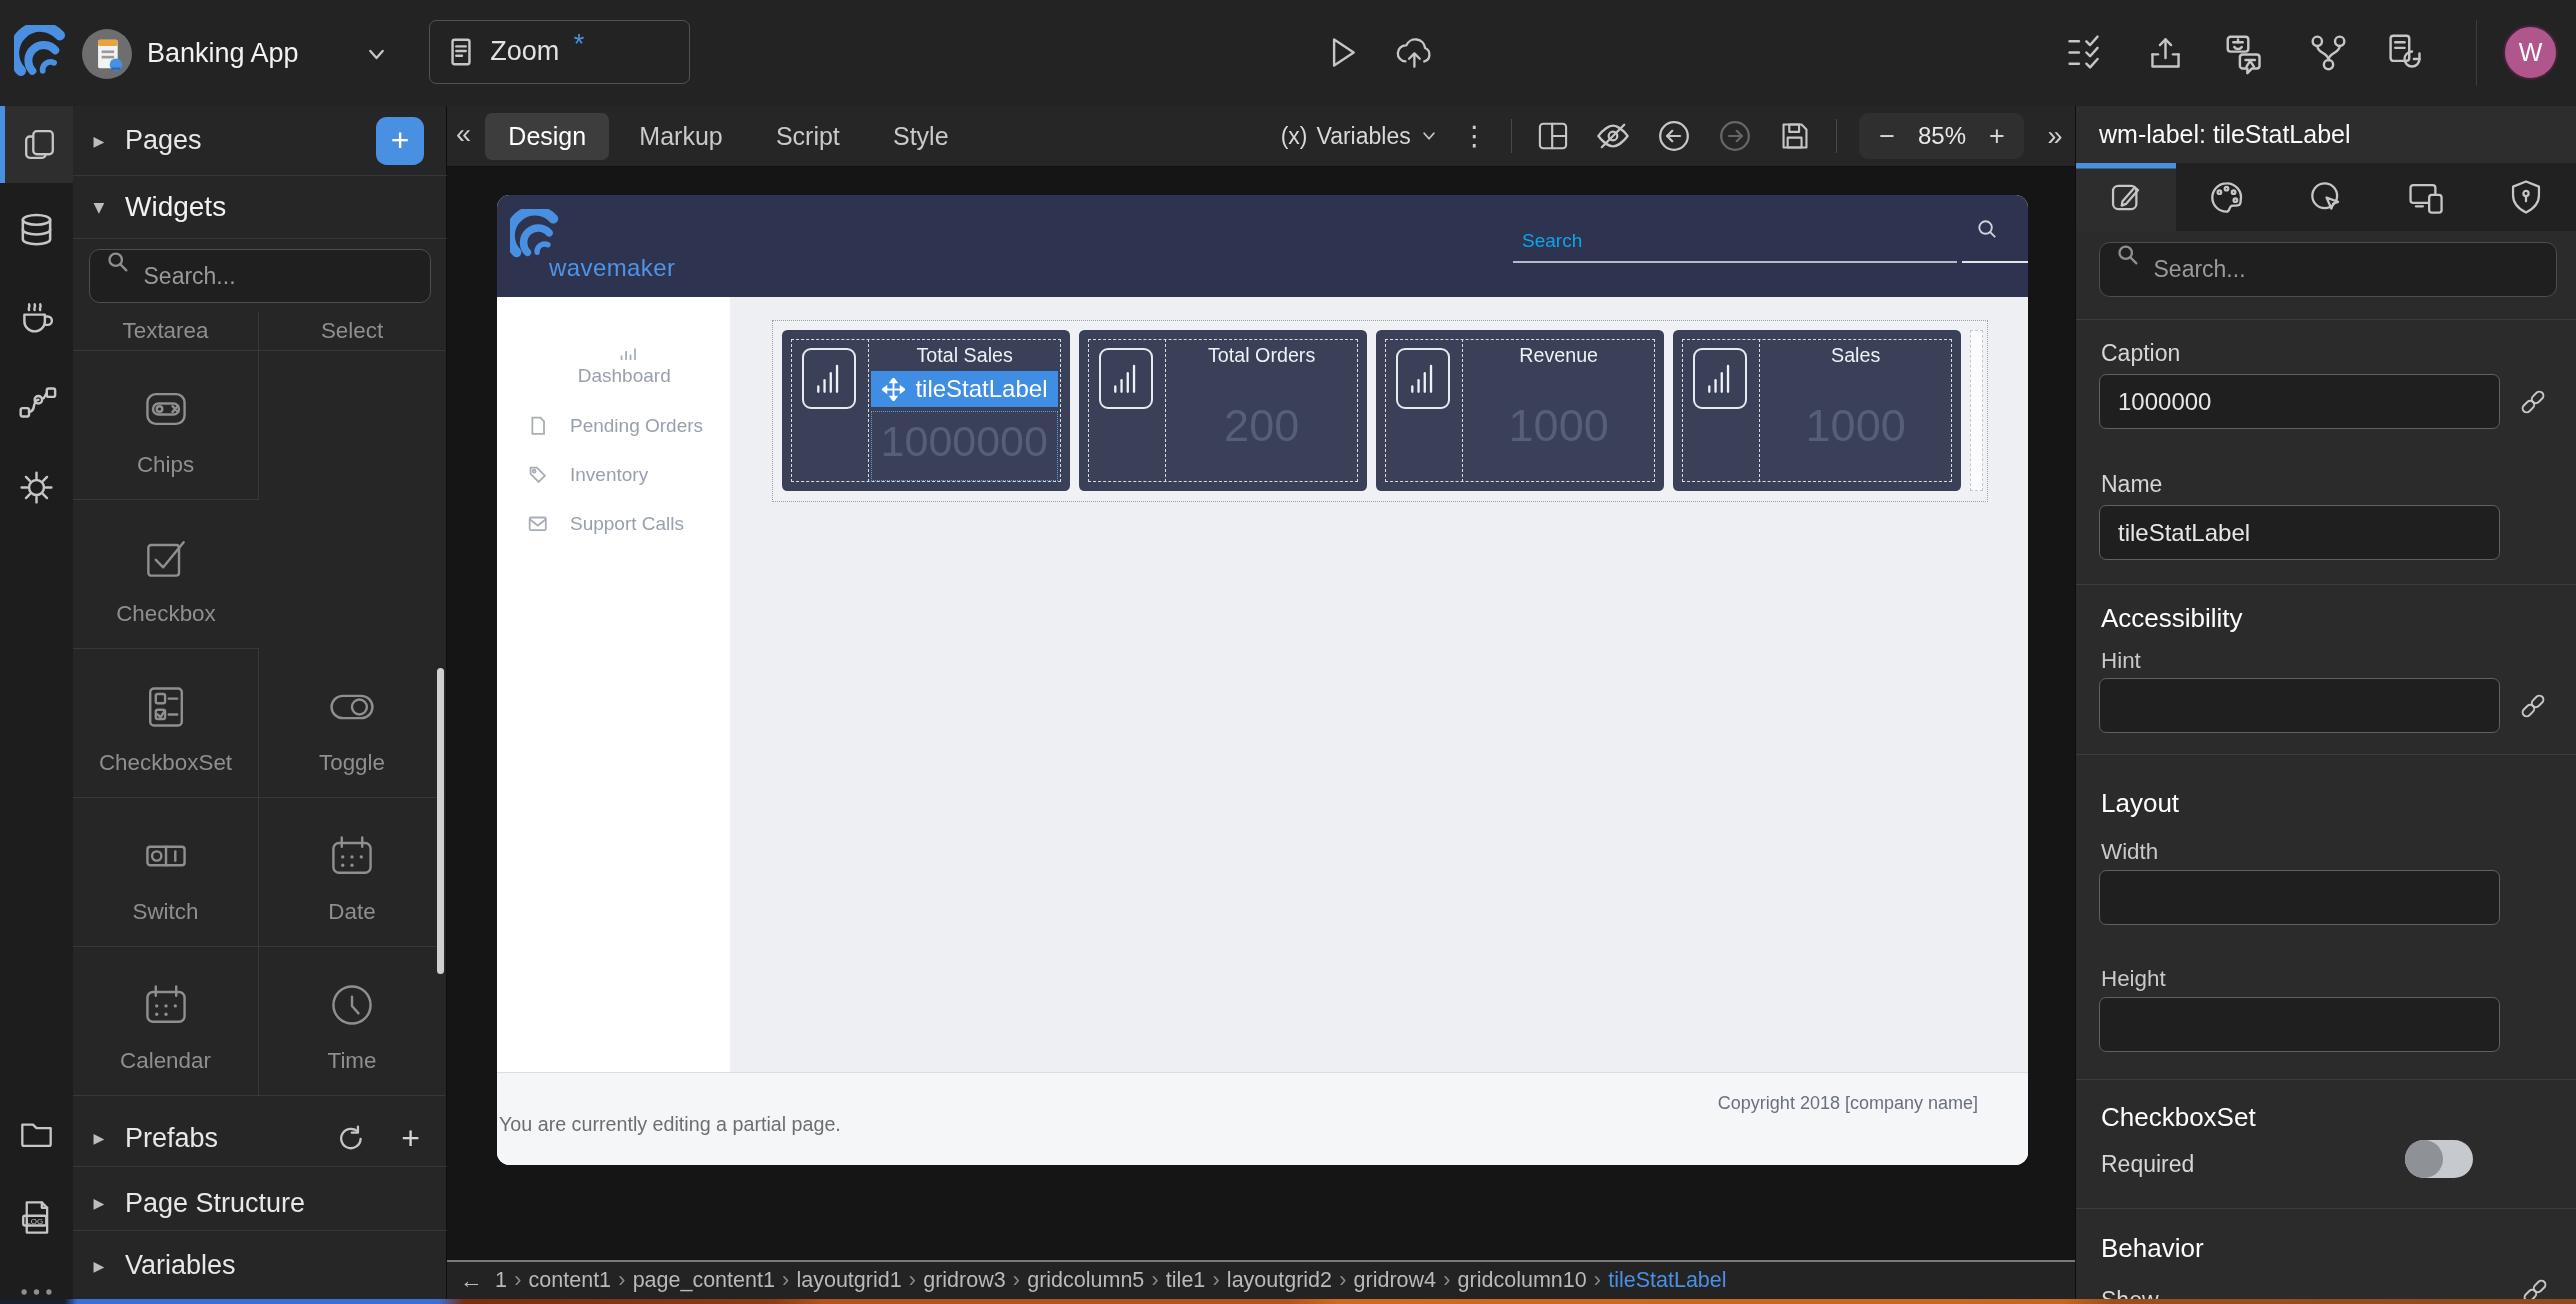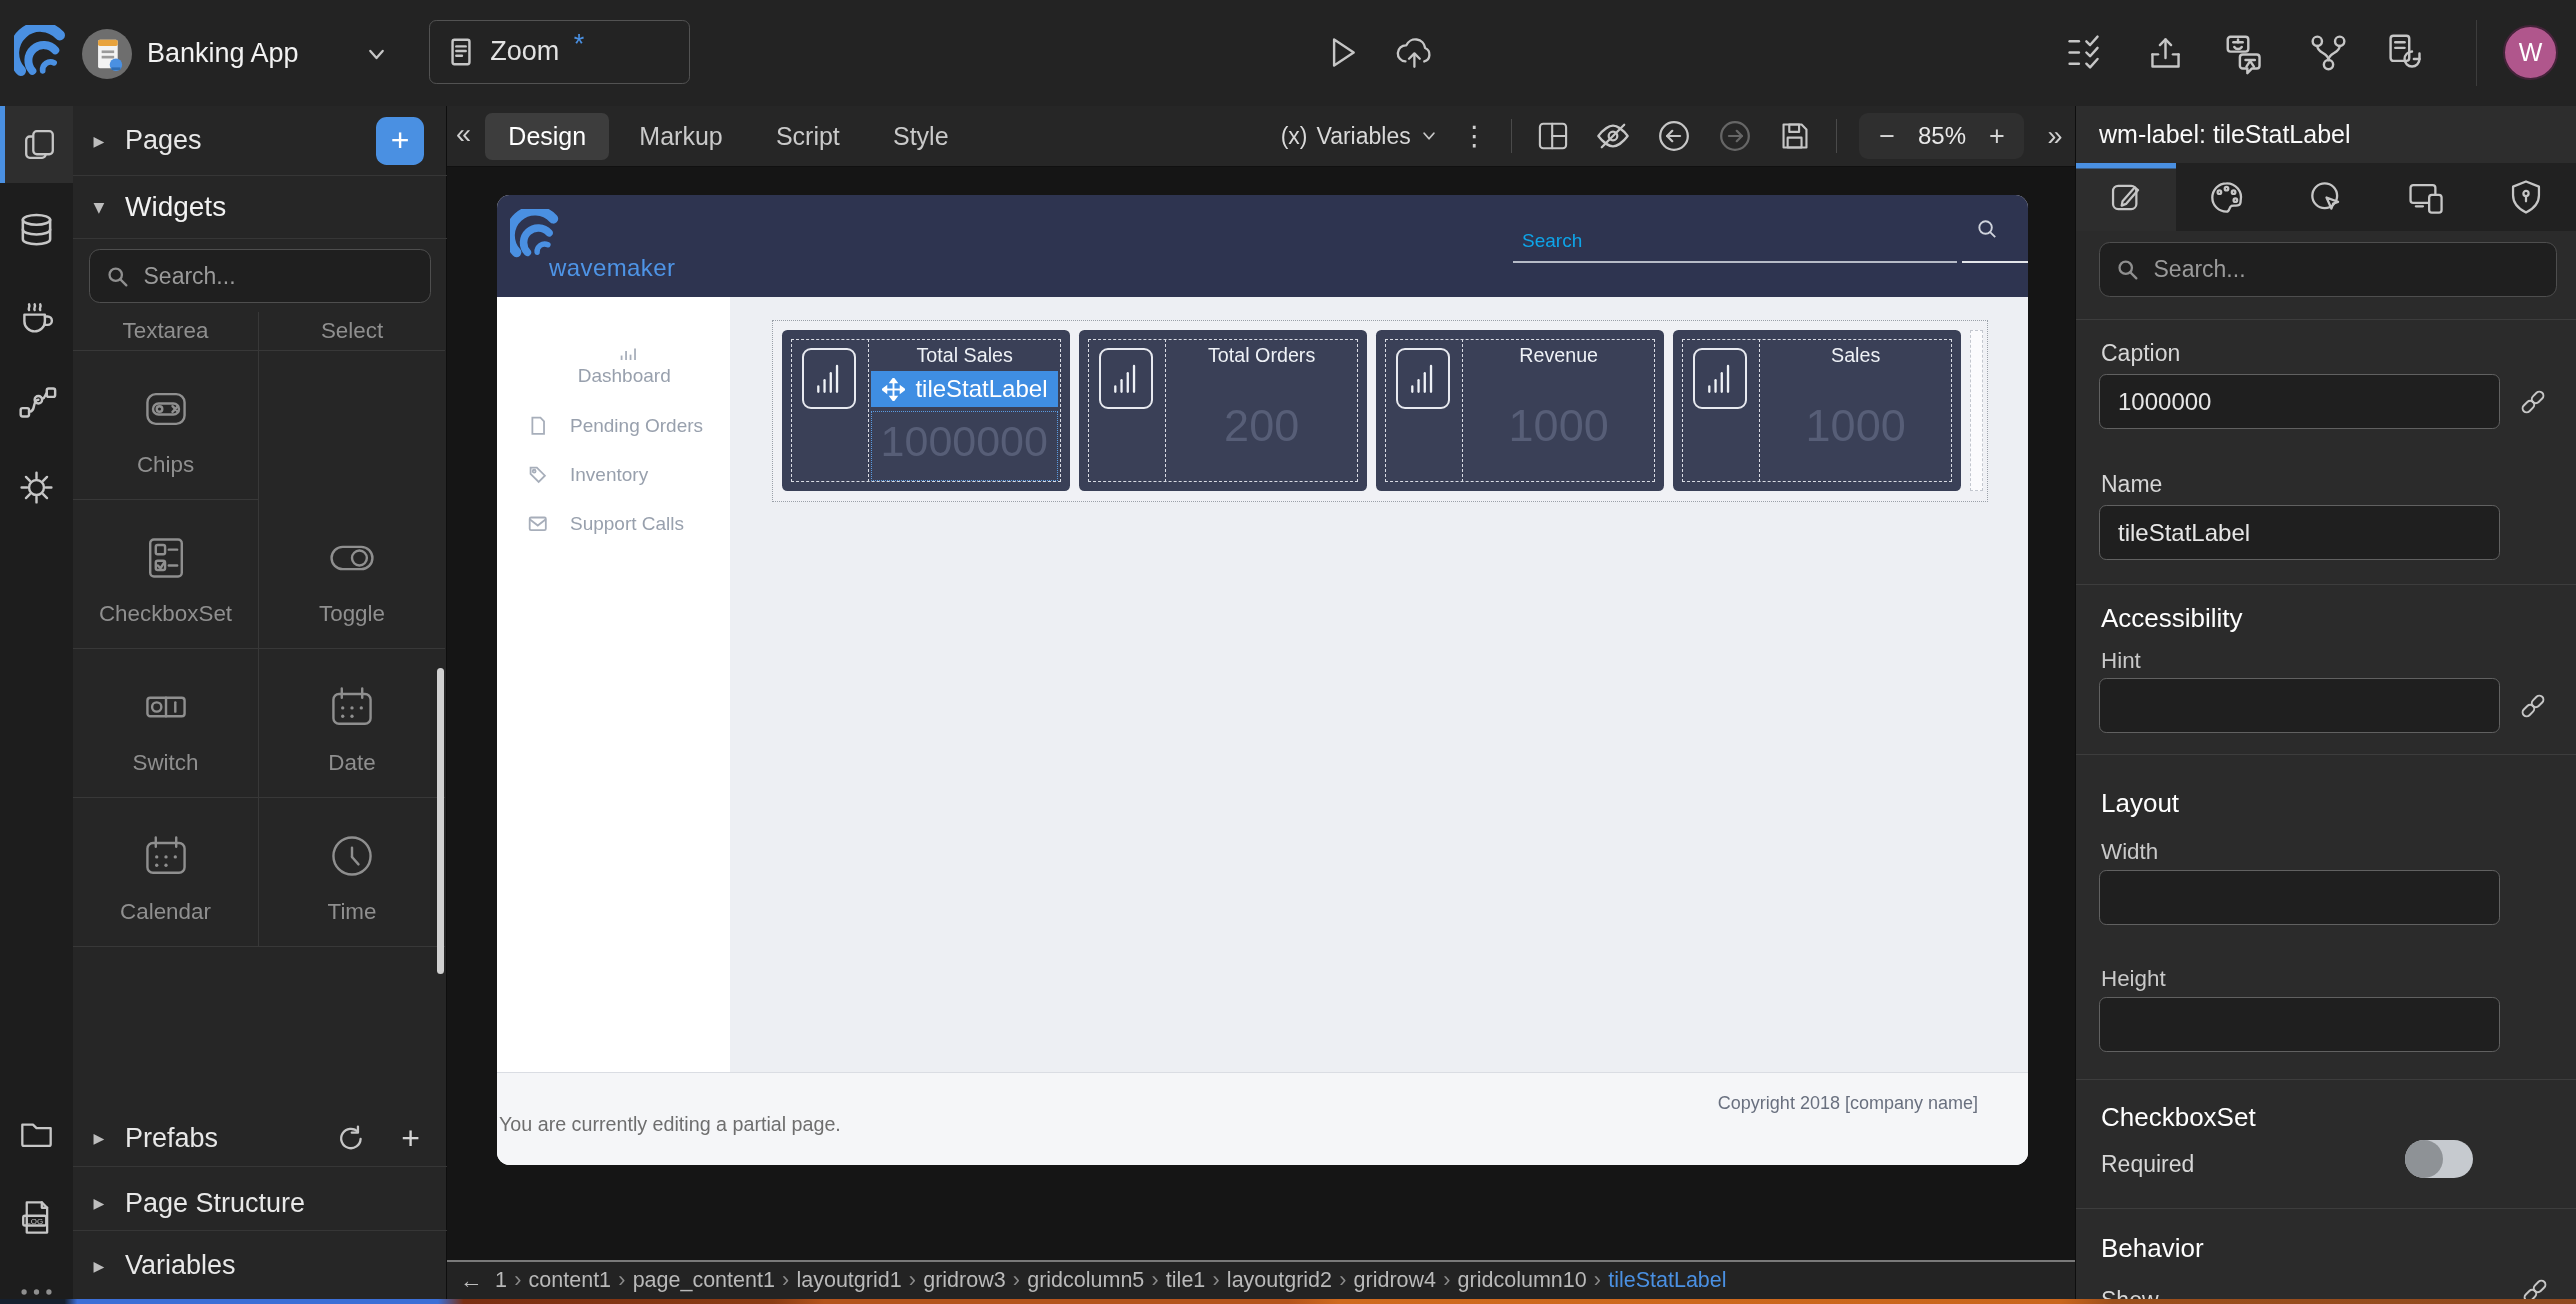--- a/index.html
+++ b/index.html
@@ -29,21 +29,21 @@
   .rail-item{left:0;width:73px;height:77px;display:flex;align-items:center;justify-content:center;}
   .rail-item.active{background:#2e2e2e;border-left:5.4px solid #4a90e2;width:68px;}
 
   
   #widgets{left:73px;top:106px;width:374px;height:1193px;background:#262626;border-right:0.9px solid #0e0e0e;box-sizing:border-box;}
   .sect-row{left:0;width:374px;height:63px;display:flex;align-items:center;border-bottom:0.9px solid #363636;box-sizing:border-box;}
   .caret{width:52px;text-align:center;color:#bdbdbd;font-size:21.5px;}
   .sect-title{font-size:27px;color:#e8e8e8;}
   .plus-btn{position:absolute;right:23px;width:48px;height:48px;border-radius:10.7px;background:#4a90e2;
             color:#fff;font-size:32px;display:flex;align-items:center;justify-content:center;}
-  .search-box{background:#1f1f1f;border:1.8px solid #4e4e4e;border-radius:10.7px;display:flex;align-items:center;
+  .search-box{background:#1f1f1f;border:1.8px solid #4e4e4e;border-radius:10.7px;display:flex;
               gap:12.5px;padding-left:16px;box-sizing:border-box;}
   .search-box input{background:transparent;border:none;outline:none;color:#bdbdbd;font-size:23px;width:75%;
                     font-family:inherit;}
   .search-box input::placeholder{color:#9a9a9a;}
   .wgrid{left:0;top:206px;width:374px;}
   .wcell{width:186px;height:149px;border-bottom:0.9px solid #383838;box-sizing:border-box;position:relative;}
   .wcell.c0{border-right:0.9px solid #383838;}
   .wcell .wicon{position:absolute;left:50%;top:32px;transform:translateX(-50%);}
   .wcell .wlabel{position:absolute;left:0;right:0;bottom:21.5px;text-align:center;font-size:22.4px;color:#8f8f8f;}
   .wpart{width:186px;height:39px;border-bottom:0.9px solid #383838;box-sizing:border-box;
@@ -331,20 +331,29 @@
               <rect x="8" y="12" width="40" height="32" rx="9"></rect>
               <rect x="14" y="22" width="28" height="12" rx="6"></rect>
               <circle cx="21" cy="28" r="3"></circle>
               <path d="M35,25 l6,6 M41,25 l-6,6"></path>
             </svg>
           </span>
         <span class="wlabel">Chips</span>
       </div>
     </div>
     <div style="display:flex;">
+      <div class="wcell">
+        <span class="wicon">
+            <svg width="52" height="52" viewBox="0 0 56 56" class="icg">
+              <rect x="9" y="14" width="33" height="33" rx="3"></rect>
+              <polyline points="17,30 25,38 47,11"></polyline>
+            </svg>
+          </span>
+        <span class="wlabel">Checkbox</span>
+      </div>
     </div>
     <div style="display:flex;">
       <div class="wcell c0">
         <span class="wicon">
             <svg width="52" height="52" viewBox="0 0 56 56" class="icg">
               <rect x="11" y="8" width="34" height="40" rx="4"></rect>
               <rect x="17" y="14" width="10" height="10" rx="2"></rect>
               <line x1="31" y1="19" x2="40" y2="19"></line>
               <rect x="17" y="31" width="10" height="10" rx="2"></rect>
               <polyline points="19,36 22,39 26,33"></polyline>

